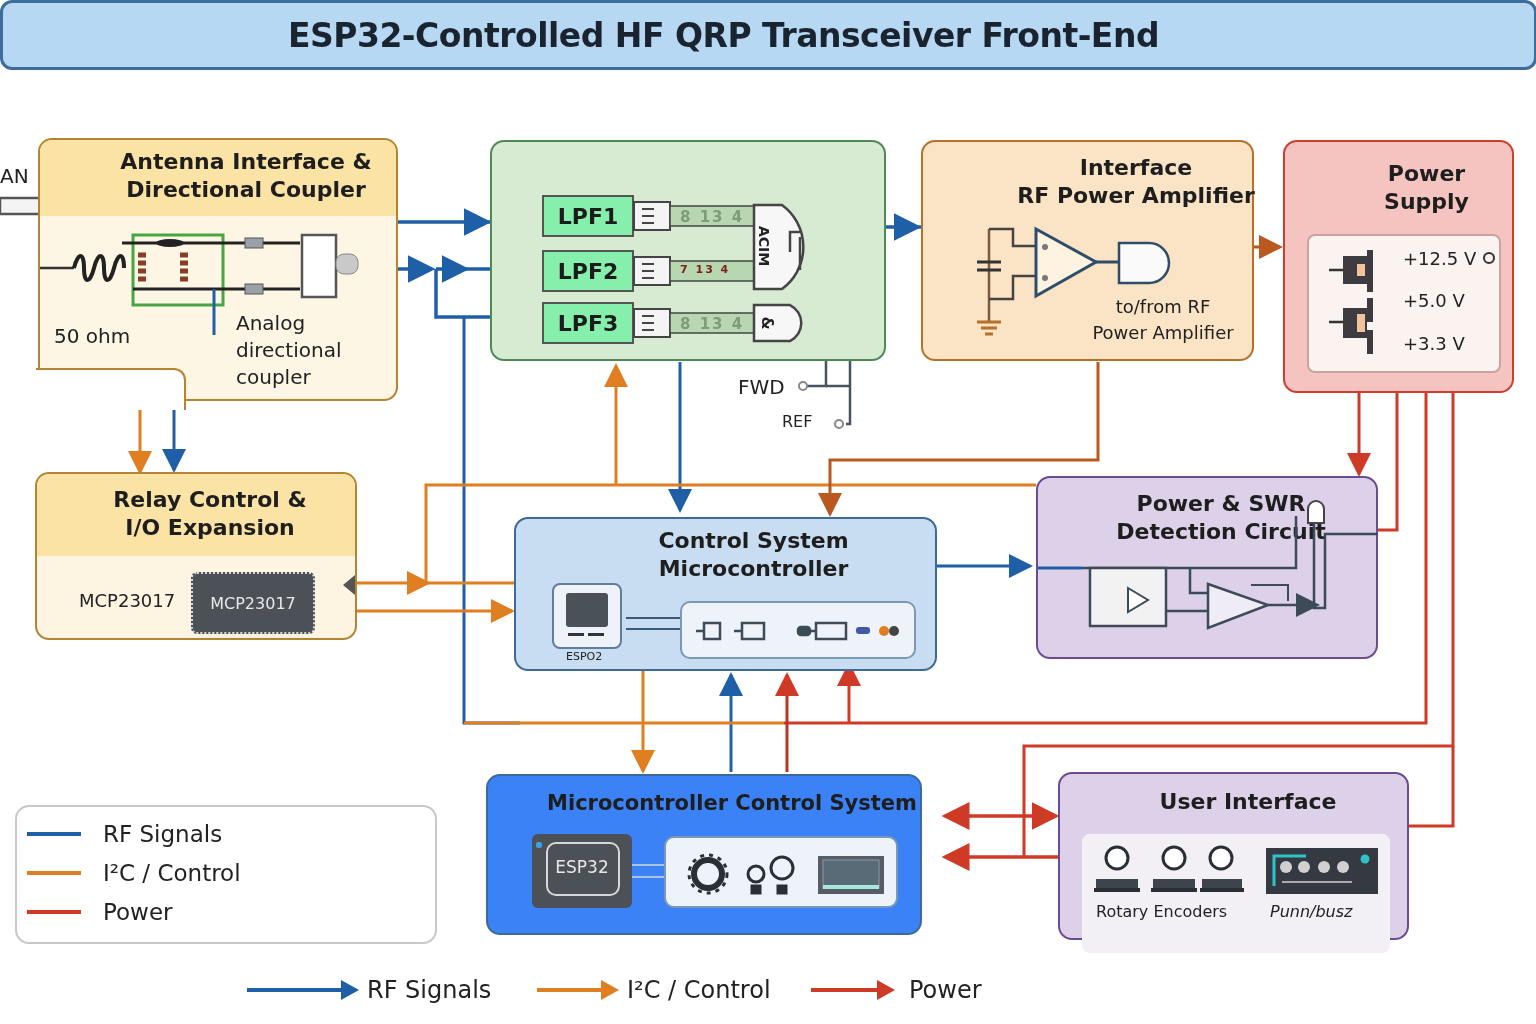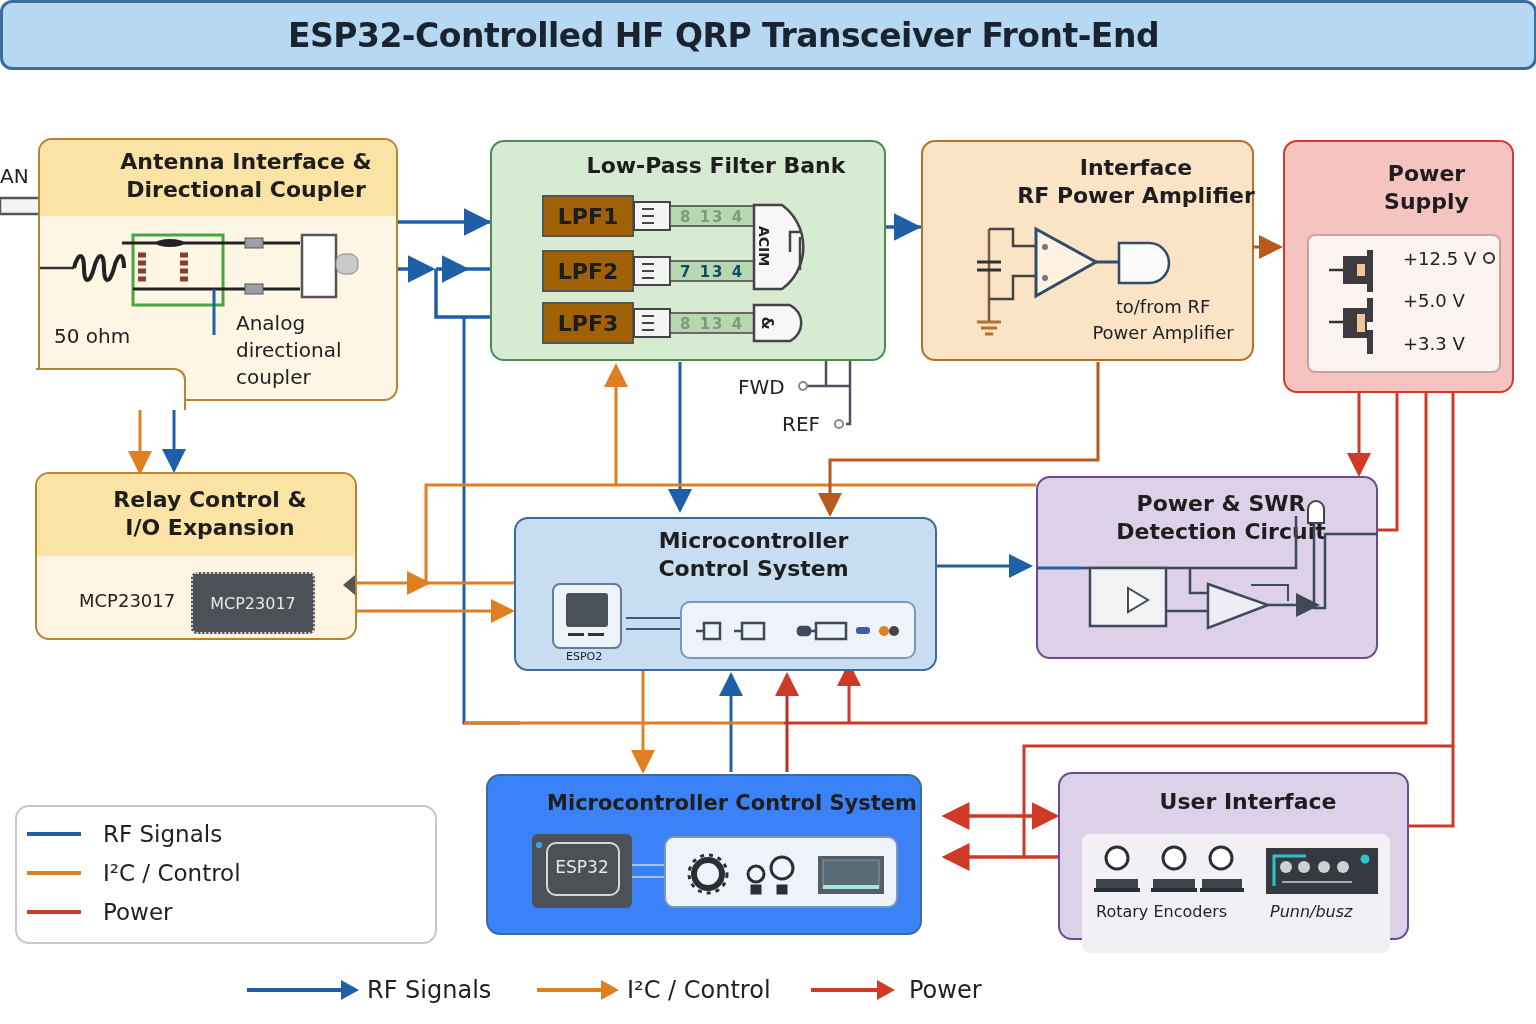--- a/index.html
+++ b/index.html
@@ -14,21 +14,21 @@
   .title-banner span { font-size: 33px; font-weight: bold; color: #1a2430; letter-spacing: -0.5px; margin-right: 90px; }
   .blk-title { position: absolute; font-weight: bold; text-align: center; line-height: 1.25; color: #1e1e1e; margin-left: 28px; }
   .txt { position: absolute; color: #222; }
 
   
   #antenna { left: 38px; top: 138px; width: 360px; height: 263px; background: #fdf6e4; border: 2.5px solid #b58431; }
   #antenna .hdr { position: absolute; left: 0; top: 0; width: 100%; height: 76px; background: #fbe3a5; border-radius: 12px 12px 0 0; }
 
   
   #lpf { left: 490px; top: 140px; width: 396px; height: 221px; background: #d6ebd2; border: 2.5px solid #4f8a55; }
-  .lpfbox { position: absolute; width: 92px; height: 42px; background: #a16207; border: 2px solid #555; box-sizing: border-box;
+  .lpfbox { position: absolute; width: 92px; height: 42px; background: #86efac; border: 2px solid #555; box-sizing: border-box;
             font-size: 22px; font-weight: bold; display: flex; align-items: center; justify-content: center; }
 
   
   #rfpa { left: 921px; top: 140px; width: 333px; height: 221px; background: #fbe3c5; border: 2.5px solid #b5712a; }
 
   
   #psu { left: 1283px; top: 140px; width: 231px; height: 253px; background: #f6c4c0; border: 2.5px solid #cf3d2d; }
   #psu .inner { position: absolute; left: 22px; top: 92px; width: 190px; height: 135px; background: #fbf3f0; border: 2.5px solid #c9a3a0; border-radius: 8px; }
 
   
@@ -205,21 +205,20 @@
   <div class="txt" style="left:14px;top:184px;font-size:20px;">50 ohm</div>
   <div class="txt" style="left:196px;top:170px;font-size:20px;line-height:27px;">
     <div>Analog</div>
     <div>directional</div>
     <div>coupler</div>
   </div>
 </div>
 <div class="abs" style="left:36px;top:368px;width:148px;height:40px;background:#fff;z-index:2;border-top:2.5px solid #b58431;border-right:2.5px solid #b58431;border-top-right-radius:12px;"></div>
 
 <div id="lpf" class="block">
-  <div class="blk-title" style="left:0;top:10px;width:100%;font-size:22px;">Low-Pass Filter Bank</div>
   <div class="lpfbox" style="left:50px;top:53px;">LPF1</div>
   <div class="lpfbox" style="left:50px;top:108px;">LPF2</div>
   <div class="lpfbox" style="left:50px;top:160px;">LPF3</div>
   <svg class="abs" style="left:0;top:0;" width="396" height="221">
     <g stroke="#444" stroke-width="2" fill="#f4f4f4">
       <rect x="142" y="60" width="36" height="28"></rect>
         <rect x="142" y="115" width="36" height="28"></rect>
         <rect x="142" y="167" width="36" height="28"></rect>
     </g>
     <g stroke="#444" stroke-width="2">
@@ -230,27 +229,27 @@
     <g fill="#b7d7b0" stroke="#444" stroke-width="1.5">
       <rect x="178" y="64" width="86" height="20"></rect>
         <rect x="178" y="119" width="86" height="20"></rect>
         <rect x="178" y="171" width="86" height="20"></rect>
     </g>
     <path d="M262,63 H290 A52,52 0 0 1 290,147 H262 Z" fill="#f7f7f7" stroke="#444" stroke-width="2.5"></path>
     <path d="M262,163 H298 A20,20 0 0 1 298,199 H262 Z" fill="#f7f7f7" stroke="#444" stroke-width="2.5"></path>
     <path d="M298,110 V90 H308 M308,95 V128" stroke="#444" stroke-width="2.5" fill="none"></path>
   </svg>
   <div class="txt" style="left:188px;top:66px;font-size:15px;color:#7e9b7a;font-weight:bold;letter-spacing:2px;">8 13 4</div>
-  <div class="txt" style="left:188px;top:121px;font-size:15px;color:#0c4a6e;font-weight:bold;letter-spacing:2px;">7 13 4</div>
+  <div class="txt" style="left:188px;top:121px;font-size:11px;color:#7f1d1d;font-weight:bold;letter-spacing:2px;">7 13 4</div>
   <div class="txt" style="left:188px;top:173px;font-size:15px;color:#7e9b7a;font-weight:bold;letter-spacing:2px;">8 13 4</div>
   <div class="txt" style="left:252px;top:96px;font-size:14px;font-weight:bold;transform:rotate(90deg);">ACIM</div>
   <div class="txt" style="left:268px;top:172px;font-size:15px;font-weight:bold;transform:rotate(90deg);">&amp;</div>
 </div>
 <div class="txt" style="left:738px;top:375px;font-size:20px;z-index:3;">FWD</div>
-<div class="txt" style="left:782px;top:412px;font-size:20px;z-index:3;">REF</div>
+<div class="txt" style="left:782px;top:412px;font-size:16px;z-index:3;">REF</div>
 
 <div id="rfpa" class="block">
   <div class="blk-title" style="left:40px;top:12px;width:290px;font-size:22px;">
     <div>Interface</div>
     <div>RF Power Amplifier</div>
   </div>
   <svg class="abs" style="left:0;top:0;" width="333" height="221">
     <path d="M66,87 V180" stroke="#7a5a3a" stroke-width="2.5"></path>
     <g stroke="#333" stroke-width="3">
         <path d="M54,120 h24 M54,128 h24"></path>
@@ -305,22 +304,22 @@
     <div>Relay Control &amp;</div>
     <div>I/O Expansion</div>
   </div>
   <div class="txt" style="left:42px;top:116px;font-size:18px;">MCP23017</div>
   <div class="chip" style="left:154px;top:98px;width:120px;height:58px;font-size:16px;border:2px dotted #d8d8d8;">MCP23017</div>
   <div class="abs" style="left:306px;top:101px;width:0;height:0;border-top:10px solid transparent;border-bottom:10px solid transparent;border-right:12px solid #555;"></div>
 </div>
 
 <div id="mcu1" class="block">
   <div class="blk-title" style="left:0;top:8px;width:100%;font-size:22px;">
+    <div>Control System</div>
     <div>Microcontroller</div>
-    <div>Control System</div>
   </div>
   <div class="abs" style="left:36px;top:64px;width:66px;height:62px;background:#eef3f9;border:2px solid #5f7e9e;border-radius:8px;">
     <div class="abs" style="left:12px;top:8px;width:42px;height:34px;background:#4b5158;border-radius:3px;"></div>
     <div class="abs" style="left:14px;top:48px;width:16px;height:3px;background:#333;"></div>
     <div class="abs" style="left:34px;top:48px;width:16px;height:3px;background:#333;"></div>
   </div>
   <div class="txt" style="left:50px;top:131px;font-size:11px;">ESPO2</div>
   <div class="abs" style="left:110px;top:98px;width:56px;height:9px;border-top:2.5px solid #3a5a7a;border-bottom:2.5px solid #3a5a7a;"></div>
   <div class="panel" style="left:164px;top:82px;width:236px;height:58px;">
     <svg class="abs" style="left:8px;top:14px;" width="220" height="30">

